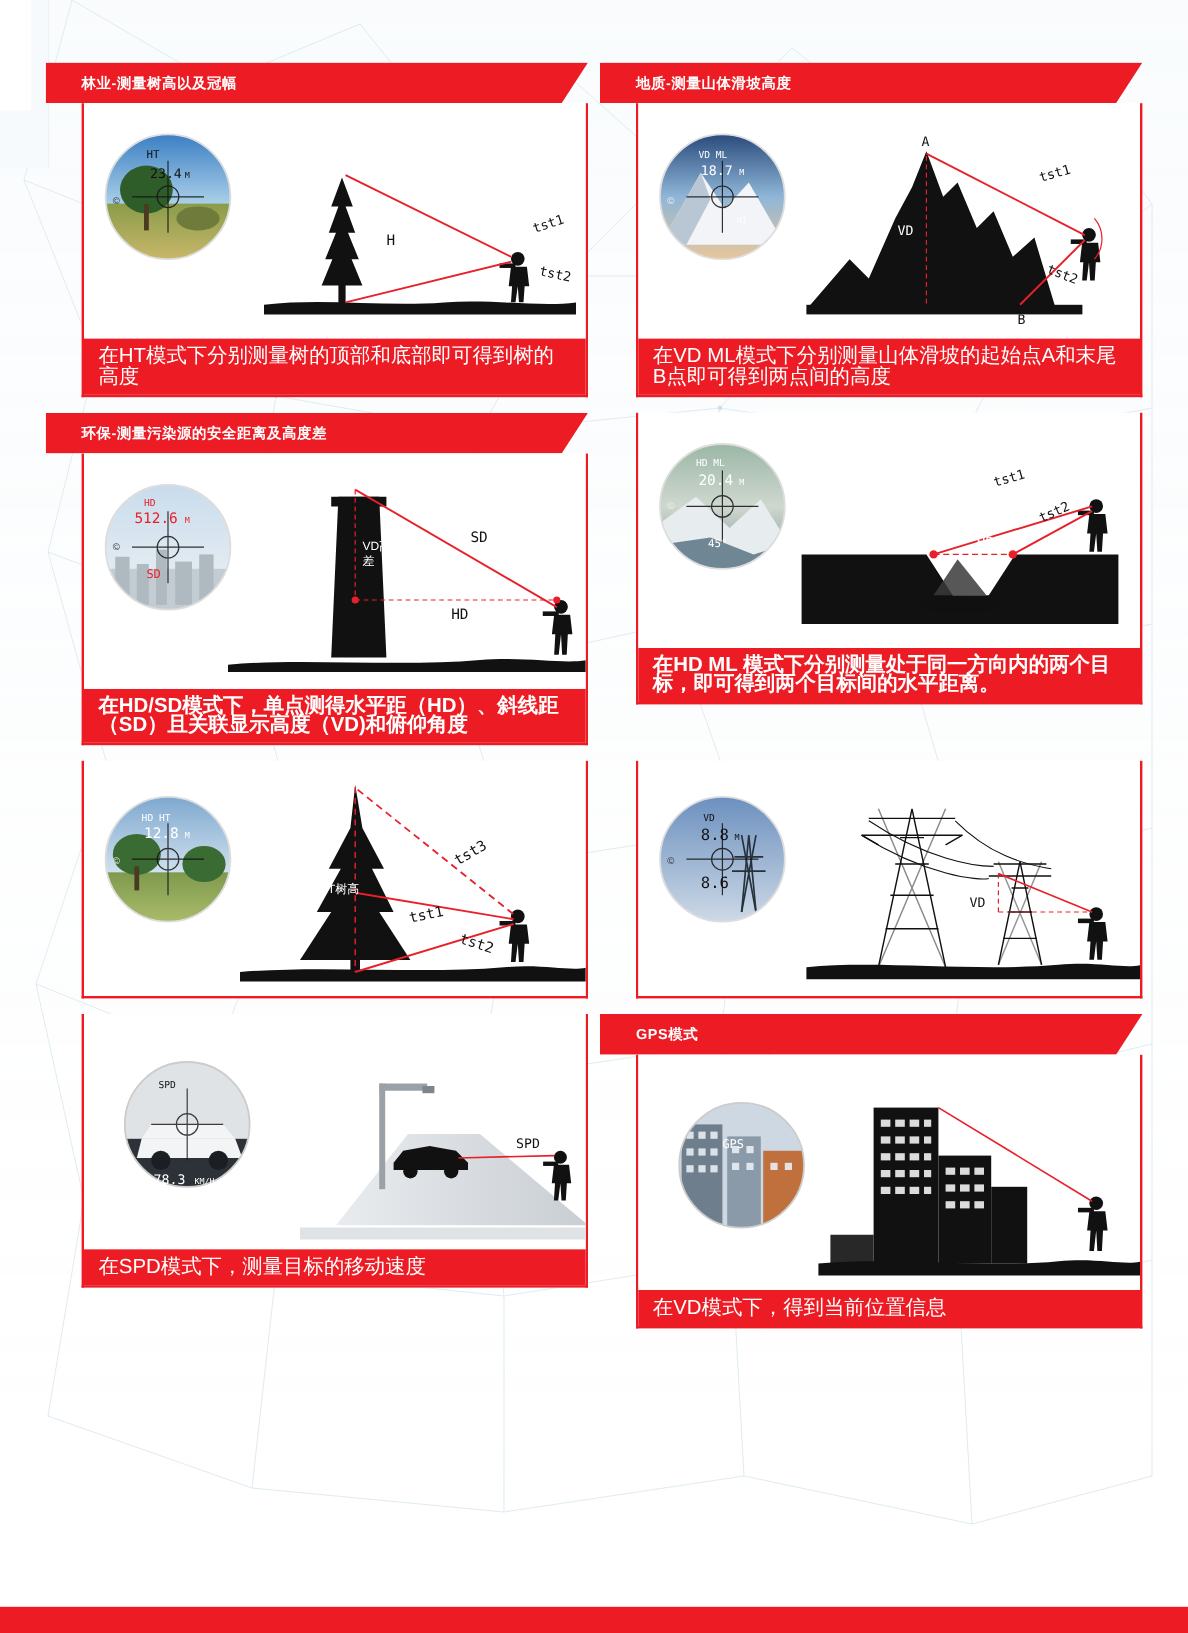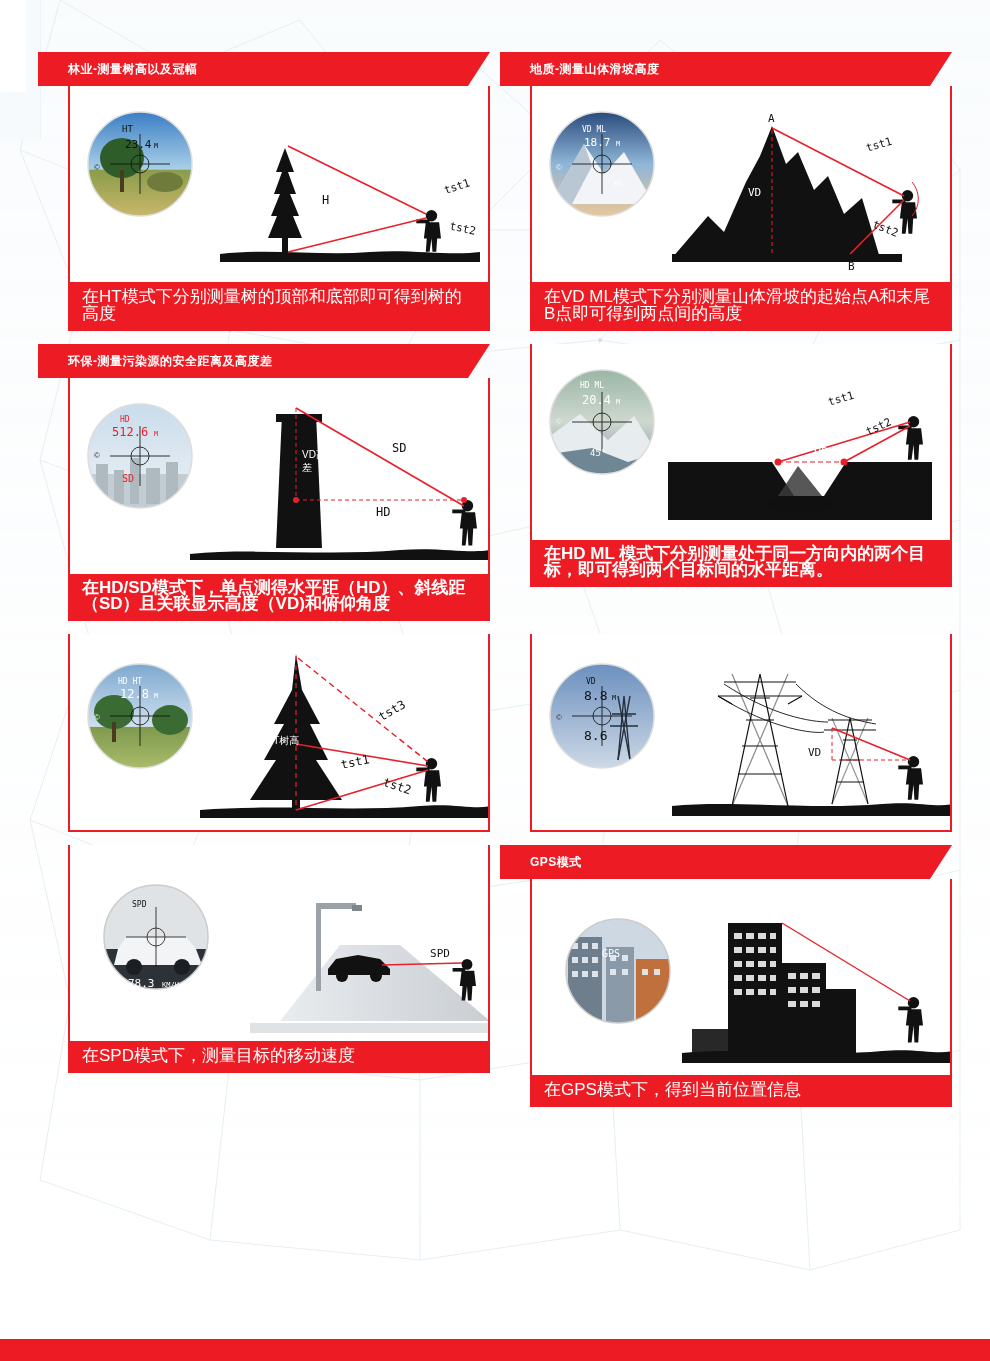--- a/index.html
+++ b/index.html
@@ -651,20 +651,20 @@
             <g fill="#111" transform="translate(372,118) scale(0.95)">
               <circle cx="10" cy="6" r="6"></circle>
               <path d="M4,13 L18,13 L20,30 L16,30 L15,48 L11,48 L10,30 L8,48 L4,48 L5,30 L2,30 Z"></path>
               <rect x="-6" y="10" width="14" height="4"></rect>
             </g>
             <g stroke="#e8202a" stroke-width="1.4" fill="none">
               <line x1="250" y1="44" x2="378" y2="122"></line>
             </g>
           </svg>
         </div>
-        <div class="cap">在GPS模式下，得到当前位置信息</div>
+        <div class="cap">在VD模式下，得到当前位置信息</div>
       </div>
     </div>
 
   </div>
 </div>
 
 <div class="footbar"></div>
 
 </body></html>

